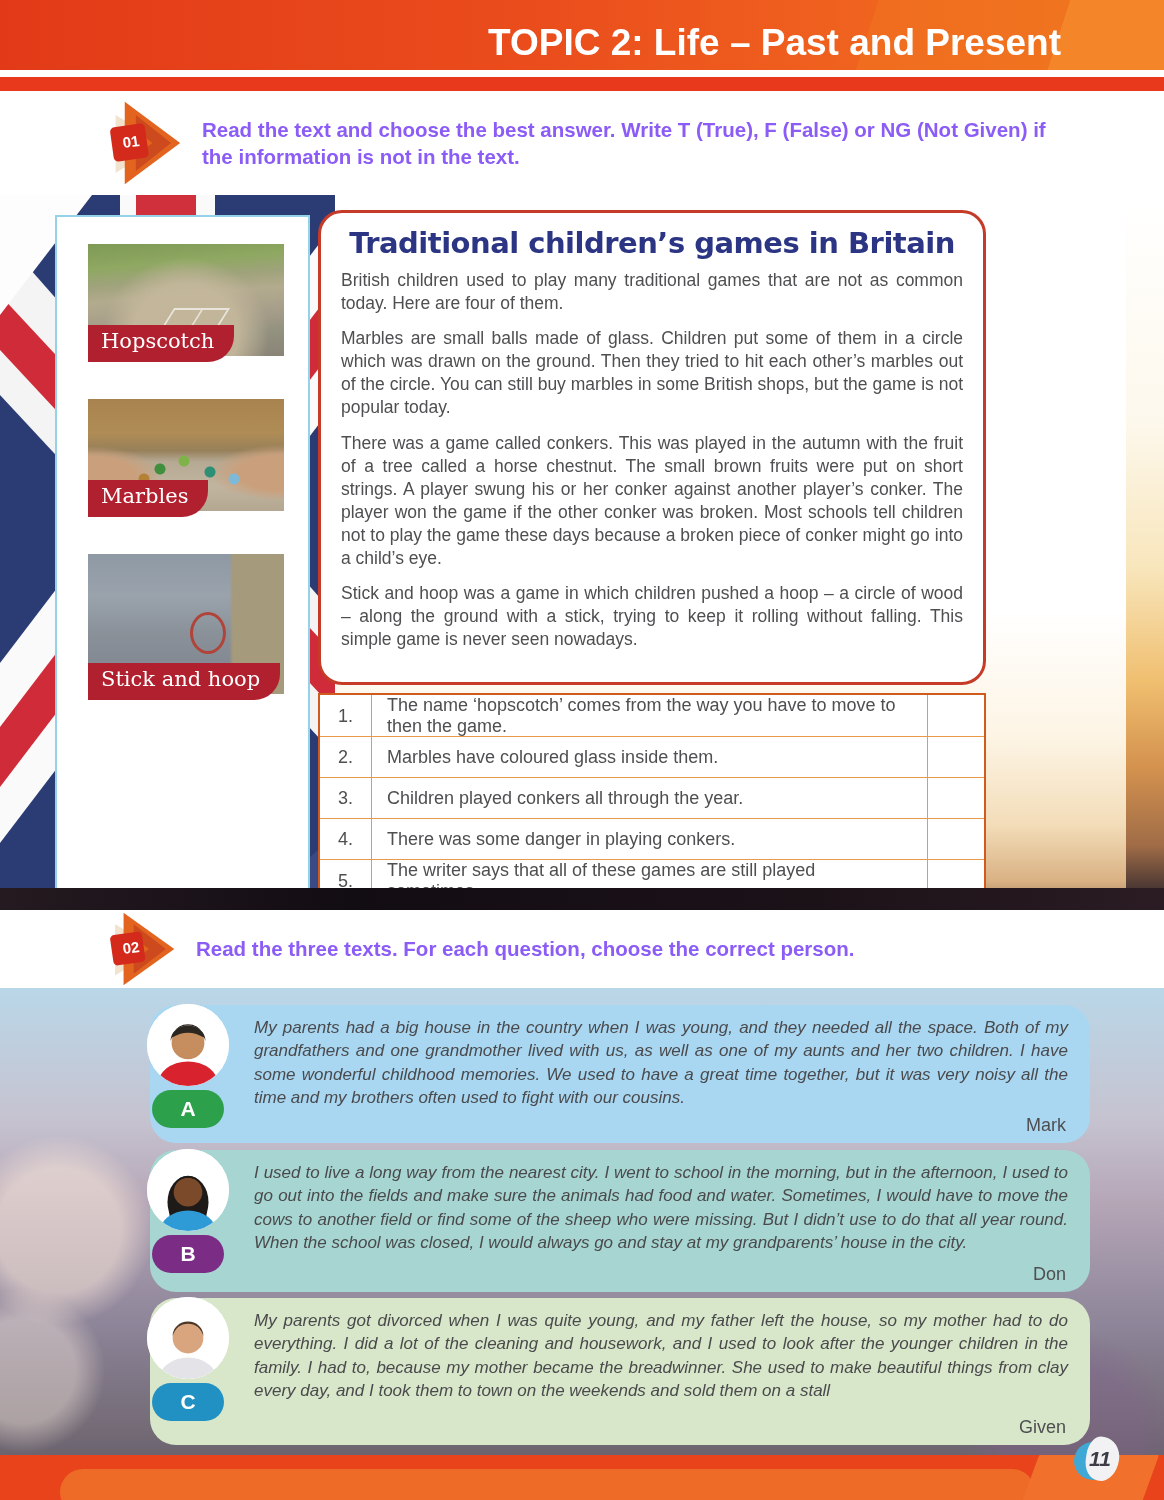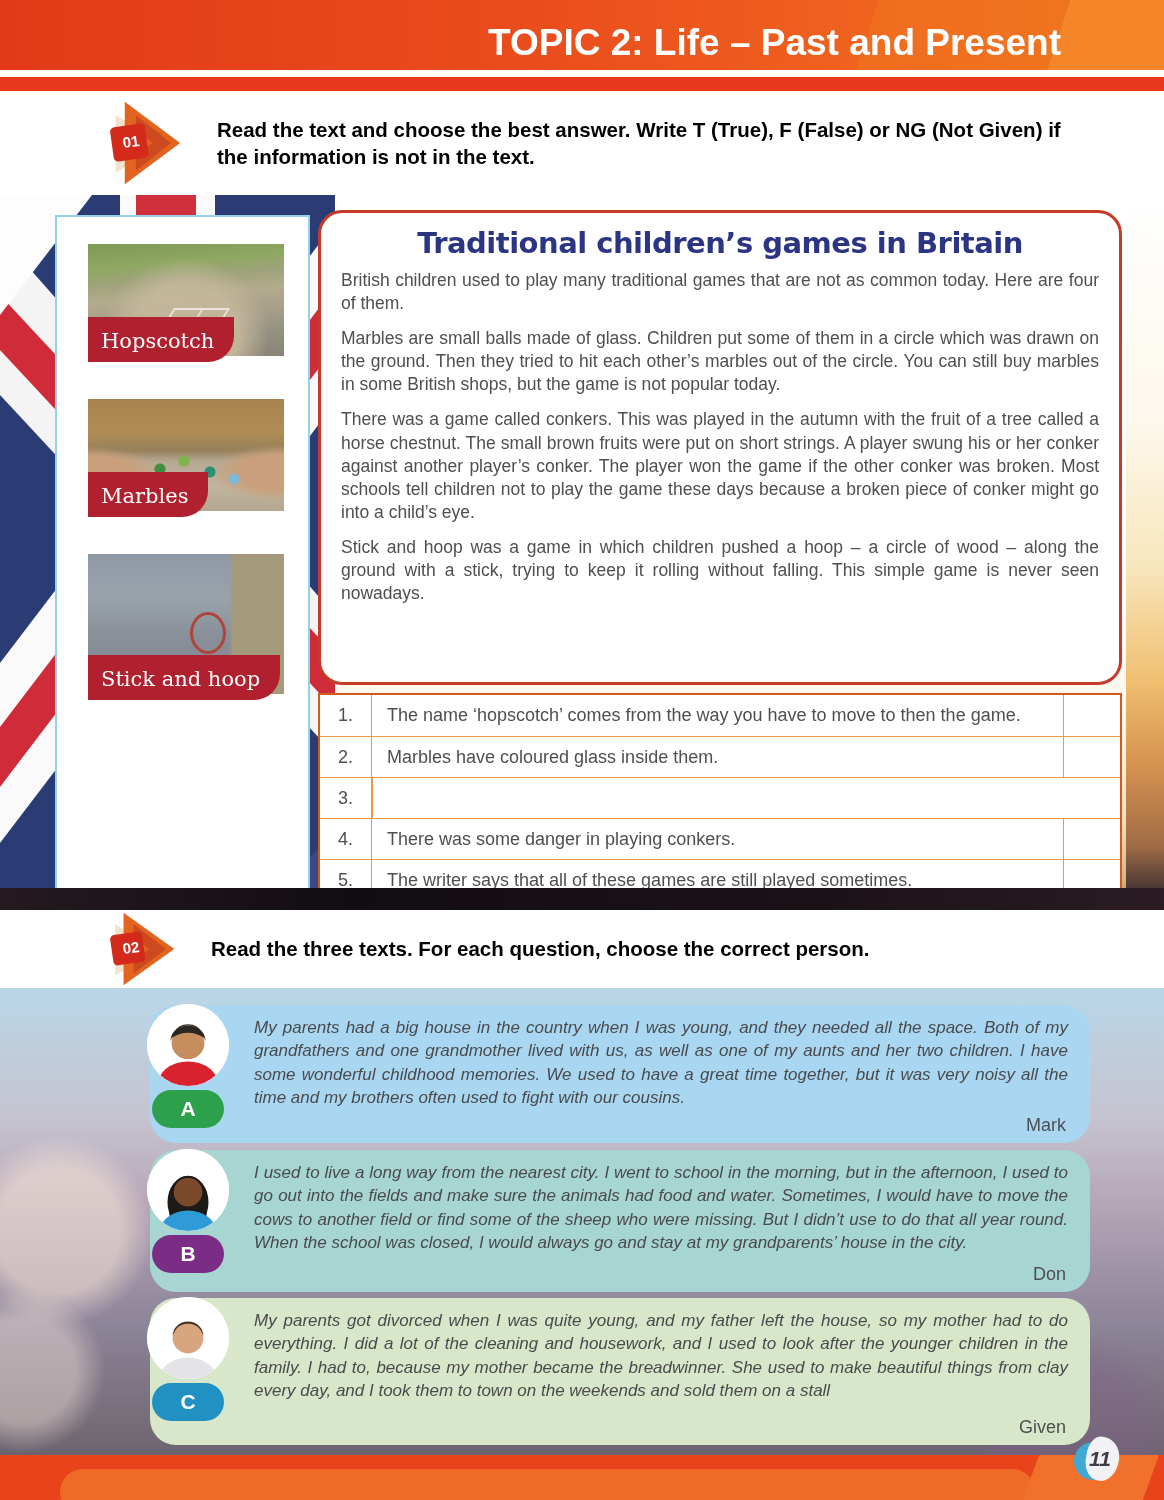--- a/index.html
+++ b/index.html
@@ -18,21 +18,21 @@
   .bar-red { height:14px; background:#e8391d; }
 
   
   .ex-row { display:flex; align-items:center; padding-left:110px; background:#fff; position:relative; }
   .ex-row.one { height:104px; }
   .ex-row.two { height:78px; }
   .marker { position:relative; flex:none; width:72px; height:86px; margin-right:20px; }
   .ex-row.two .marker { width:66px; height:76px; }
   .marker svg { width:100%; height:100%; display:block; }
   .marker .num { position:absolute; left:4px; top:50%; width:34px; margin-top:-10px; text-align:center; color:#fff; font-weight:bold; font-size:15px; transform:rotate(-8deg); }
-  .ex-instruction { font-weight:bold; color:#000000; font-size:20.5px; line-height:1.33; max-width:860px; margin:15px; }
+  .ex-instruction { font-weight:bold; color:#8b5cf6; font-size:20.5px; line-height:1.33; max-width:860px; margin:0; }
 
   
   .top-section { height:715px; position:relative; background:linear-gradient(180deg,#ffffff 0%,#ffffff 58%,#fdf4e4 76%,#f3ddb9 88%,#d9b183 96%,#9a7457 100%); }
   .flag { position:absolute; left:0; top:0; width:335px; height:100%; }
   .flag svg { width:100%; height:100%; display:block; }
   .sunset-strip { position:absolute; right:0; top:0; width:38px; height:100%;
     background:linear-gradient(180deg,#ffffff 0%,#fdf8ec 32%,#f8e6bc 52%,#f0bf70 68%,#d4924e 80%,#a06c47 91%,#4a3733 97%,#2c2128 100%); }
   .dark-band { position:absolute; left:0; bottom:0; width:100%; height:22px;
     background:linear-gradient(90deg,#241a20 0%,#120d13 30%,#1b1218 70%,#2a1c22 100%); }
 
@@ -58,25 +58,25 @@
   .p3 { background:
         radial-gradient(circle at 44px 62px, #6b4326 0 7px, transparent 8px),
         radial-gradient(ellipse at 96% 88%, #3e3430 0 24%, transparent 34%),
         radial-gradient(ellipse at 80% 60%, #caa07c 0 10%, transparent 18%),
         linear-gradient(160deg,#cdd8bc 0%,#dfe3cc 28%,#efead9 55%,#e2d9c4 76%,#cfc3ae 100%); }
   .p4 { background:
         linear-gradient(90deg, transparent 0 72%, #a59a7c 74% 100%),
         linear-gradient(180deg,#8e99a4 0%,#9aa3ac 30%,#8a9199 56%,#7b828c 100%); }
   .hoop { position:absolute; right:58px; top:58px; width:36px; height:42px; border:3px solid #b0443a; border-radius:50%; }
   .ribbon { position:absolute; left:0; bottom:-6px; background:#b1202e; color:#fff;
-    font-family:"DejaVu Serif", serif; font-size:21px; padding:12px 20px 9px 13px;
+    font-family:"DejaVu Serif", serif; font-size:21px; padding:4px 20px 9px 13px;
     border-radius:0 0 26px 0; min-width:112px; white-space:nowrap; }
 
   
-  .reading-col { position:absolute; left:318px; top:15px; width:804px; }
+  .reading-col { position:absolute; left:318px; top:15px; width:668px; }
   .passage { background:#fff; border:3px solid #c63b28; border-radius:24px; padding:11px 20px 8px; height:475px; overflow:hidden; }
   .passage h2 { margin:2px 0 9px; text-align:center; color:#2b3583; font-size:29px; font-weight:bold; font-family:"DejaVu Sans", sans-serif; letter-spacing:-0.5px; }
   .passage p { margin:0 0 12px; color:#4f4f51; font-size:17.5px; line-height:1.32; text-align:justify; }
 
   .quiz { margin-top:8px; border:2px solid #cf5c1e; background:#fff; }
   .quiz-row { display:grid; grid-template-columns:52px 1fr 57px; height:41px; border-top:1px solid #e89a4a; }
   .quiz-row:first-child { border-top:none; }
   .q-num { display:flex; align-items:center; justify-content:center; color:#4f4f51; font-size:18px; border-right:1px solid #e89a4a; }
   .q-text { display:flex; align-items:center; padding:0 15px; color:#4f4f51; font-size:18px; }
   .q-ans { border-left:1px solid #e89a4a; }
@@ -187,20 +187,21 @@
         <div class="q-text">The name ‘hopscotch’ comes from the way you have to move to then the game.</div>
         <div class="q-ans"></div>
       </div>
       <div class="quiz-row">
         <div class="q-num">2.</div>
         <div class="q-text">Marbles have coloured glass inside them.</div>
         <div class="q-ans"></div>
       </div>
       <div class="quiz-row">
         <div class="q-num">3.</div>
+        <div class="q-text">Children played conkers all through the year.</div>
         <div class="q-ans"></div>
       </div>
       <div class="quiz-row">
         <div class="q-num">4.</div>
         <div class="q-text">There was some danger in playing conkers.</div>
         <div class="q-ans"></div>
       </div>
       <div class="quiz-row">
         <div class="q-num">5.</div>
         <div class="q-text">The writer says that all of these games are still played sometimes.</div>

